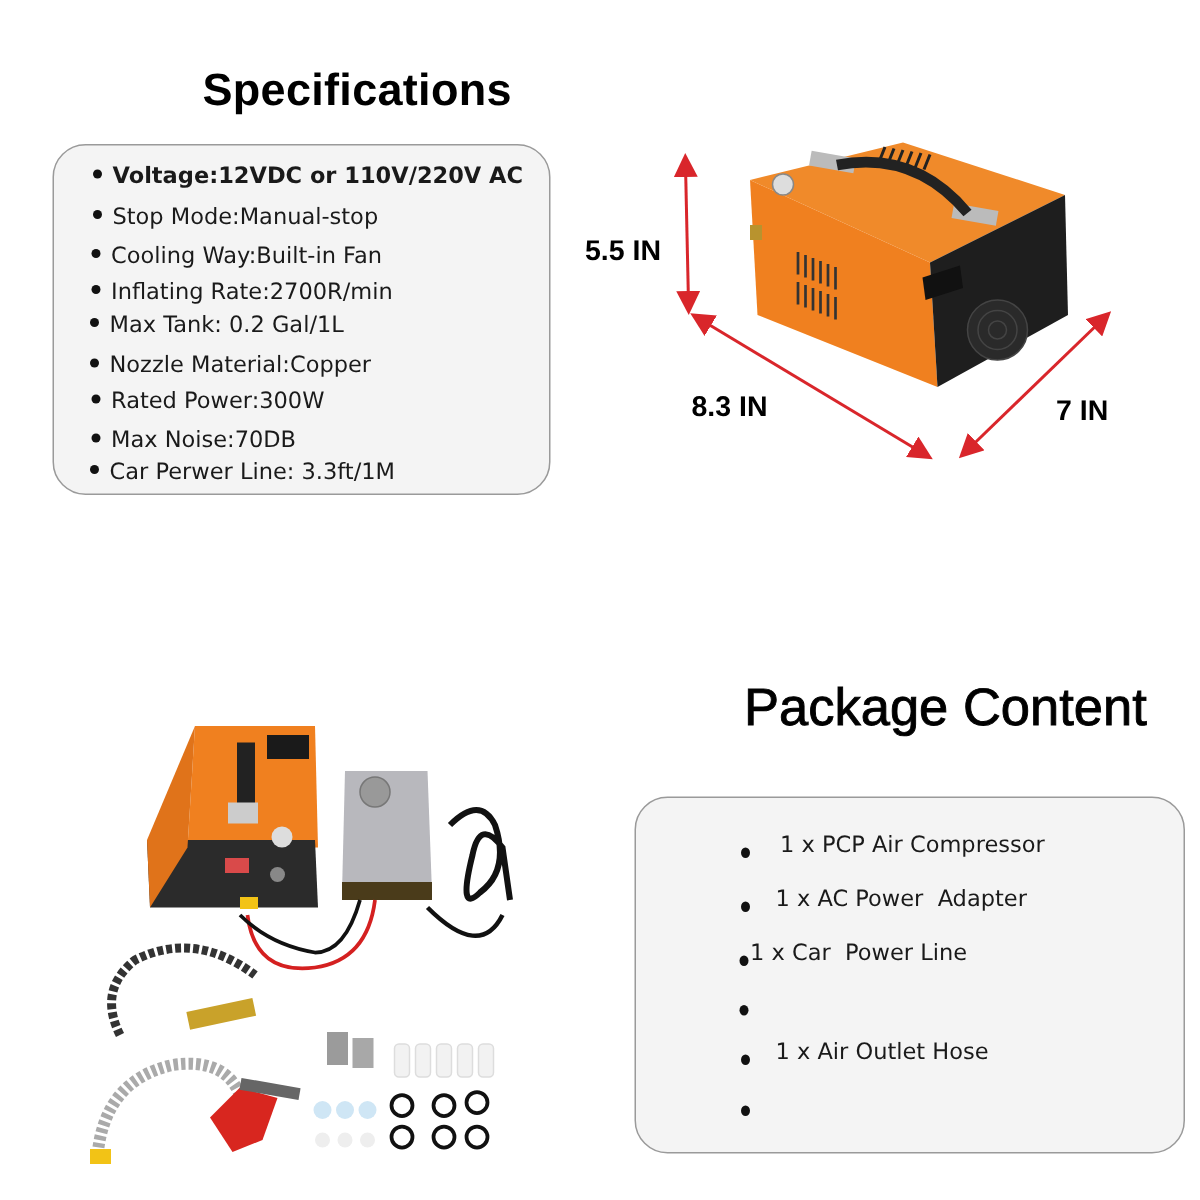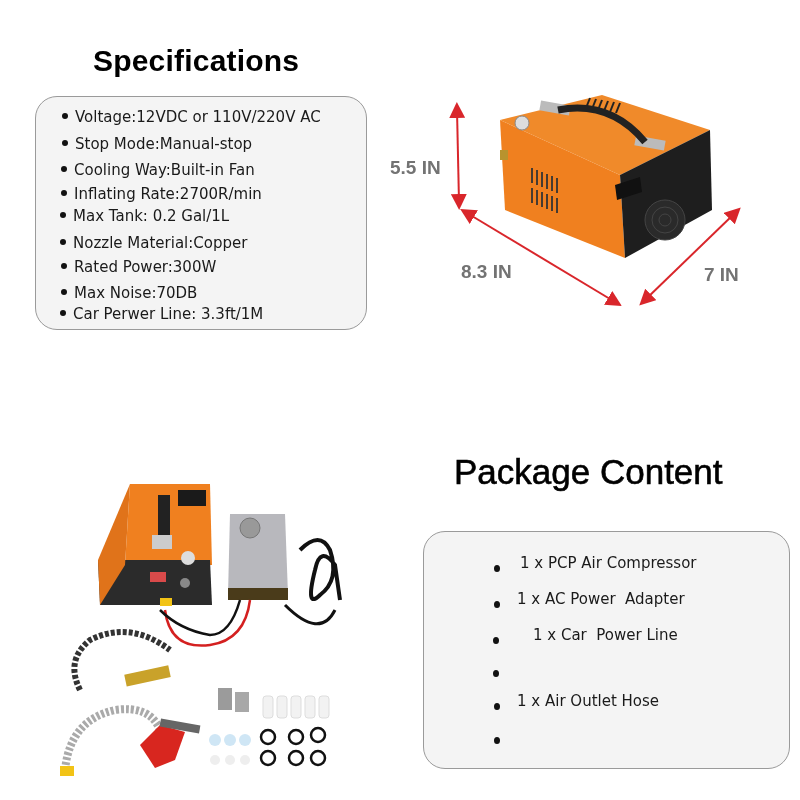--- a/index.html
+++ b/index.html
@@ -1,36 +1,36 @@
 <!DOCTYPE html>
 <html><head>
 <meta charset="utf-8">
 <style>
   html,body{margin:0;padding:0;background:#fff;}
   body{width:800px;height:800px;position:relative;overflow:hidden;font-family:"Liberation Sans",sans-serif;color:#111;}
-  .title{position:absolute;font-family:"Liberation Sans",sans-serif;font-weight:bold;color:#000;}
+  .title{position:absolute;font-family:"Liberation Sans",sans-serif;font-weight:bold;color:#000;margin-left:42px;}
   #spec-title{left:93px;top:44px;font-size:30px;letter-spacing:0.2px;}
   #pkg-title{left:454px;top:452px;font-size:35px;font-weight:normal;-webkit-text-stroke:0.6px #000;}
   .panel{position:absolute;background:#f4f4f4;border:1.5px solid #9a9a9a;border-radius:22px;}
   #spec-panel{left:35px;top:96px;width:330px;height:232px;}
   #pkg-panel{left:423px;top:531px;width:365px;height:236px;}
   .spec-item{position:absolute;left:0;font-size:15px;color:#1a1a1a;white-space:nowrap;font-family:"DejaVu Sans",sans-serif;}
   .spec-item .b{display:inline-block;width:6px;height:6px;background:#111;border-radius:50%;margin-right:7px;vertical-align:middle;position:relative;top:-2px;}
   .pkg-item{position:absolute;font-size:15px;color:#1a1a1a;white-space:pre;font-family:"DejaVu Sans",sans-serif;}
   .pkg-bullet{position:absolute;width:6px;height:7px;background:#111;border-radius:50%;}
-  .dim{position:absolute;font-size:19px;font-weight:bold;color:#737373;font-family:"Liberation Sans",sans-serif;}
+  .dim{position:absolute;font-size:19px;font-weight:bold;color:#000000;font-family:"Liberation Sans",sans-serif;}
   svg{position:absolute;}
 </style>
 </head>
 <body>
 
 <div id="spec-title" class="title">Specifications</div>
 
 <div id="spec-panel" class="panel">
-  <div class="spec-item" style="left:26px;top:11px;"><span class="b"></span><span>Voltage:12VDC or 110V/220V AC</span></div>
+  <div class="spec-item" style="left:26px;top:11px;font-weight:bold;"><span class="b"></span><span>Voltage:12VDC or 110V/220V AC</span></div>
   <div class="spec-item" style="left:26px;top:38px;"><span class="b"></span><span>Stop Mode:Manual-stop</span></div>
   <div class="spec-item" style="left:25px;top:64px;"><span class="b"></span><span>Cooling Way:Built-in Fan</span></div>
   <div class="spec-item" style="left:25px;top:88px;"><span class="b"></span><span>Inflating Rate:2700R/min</span></div>
   <div class="spec-item" style="left:24px;top:110px;"><span class="b"></span><span>Max Tank: 0.2 Gal/1L</span></div>
   <div class="spec-item" style="left:24px;top:137px;"><span class="b"></span><span>Nozzle Material:Copper</span></div>
   <div class="spec-item" style="left:25px;top:161px;"><span class="b"></span><span>Rated Power:300W</span></div>
   <div class="spec-item" style="left:25px;top:187px;"><span class="b"></span><span>Max Noise:70DB</span></div>
   <div class="spec-item" style="left:24px;top:208px;"><span class="b"></span><span>Car Perwer Line: 3.3ft/1M</span></div>
 </div>
 
@@ -157,21 +157,21 @@
 <div id="pkg-title" class="title">Package Content</div>
 
 <div id="pkg-panel" class="panel">
   <div class="pkg-bullet" style="left:70px;top:33px;"></div>
   <div class="pkg-item" style="left:96px;top:22px;">1 x PCP Air Compressor</div>
 
   <div class="pkg-bullet" style="left:70px;top:69px;"></div>
   <div class="pkg-item" style="left:93px;top:58px;text-align:center;">1 x AC Power  Adapter</div>
 
   <div class="pkg-bullet" style="left:69px;top:105px;"></div>
-  <div class="pkg-item" style="left:109px;top:94px;">1 x Car  Power Line</div>
+  <div class="pkg-item" style="left:76px;top:94px;">1 x Car  Power Line</div>
 
   <div class="pkg-bullet" style="left:69px;top:138px;"></div>
 
   <div class="pkg-bullet" style="left:70px;top:171px;"></div>
   <div class="pkg-item" style="left:93px;top:160px;">1 x Air Outlet Hose</div>
 
   <div class="pkg-bullet" style="left:70px;top:205px;"></div>
 </div>
 
 </body></html>

